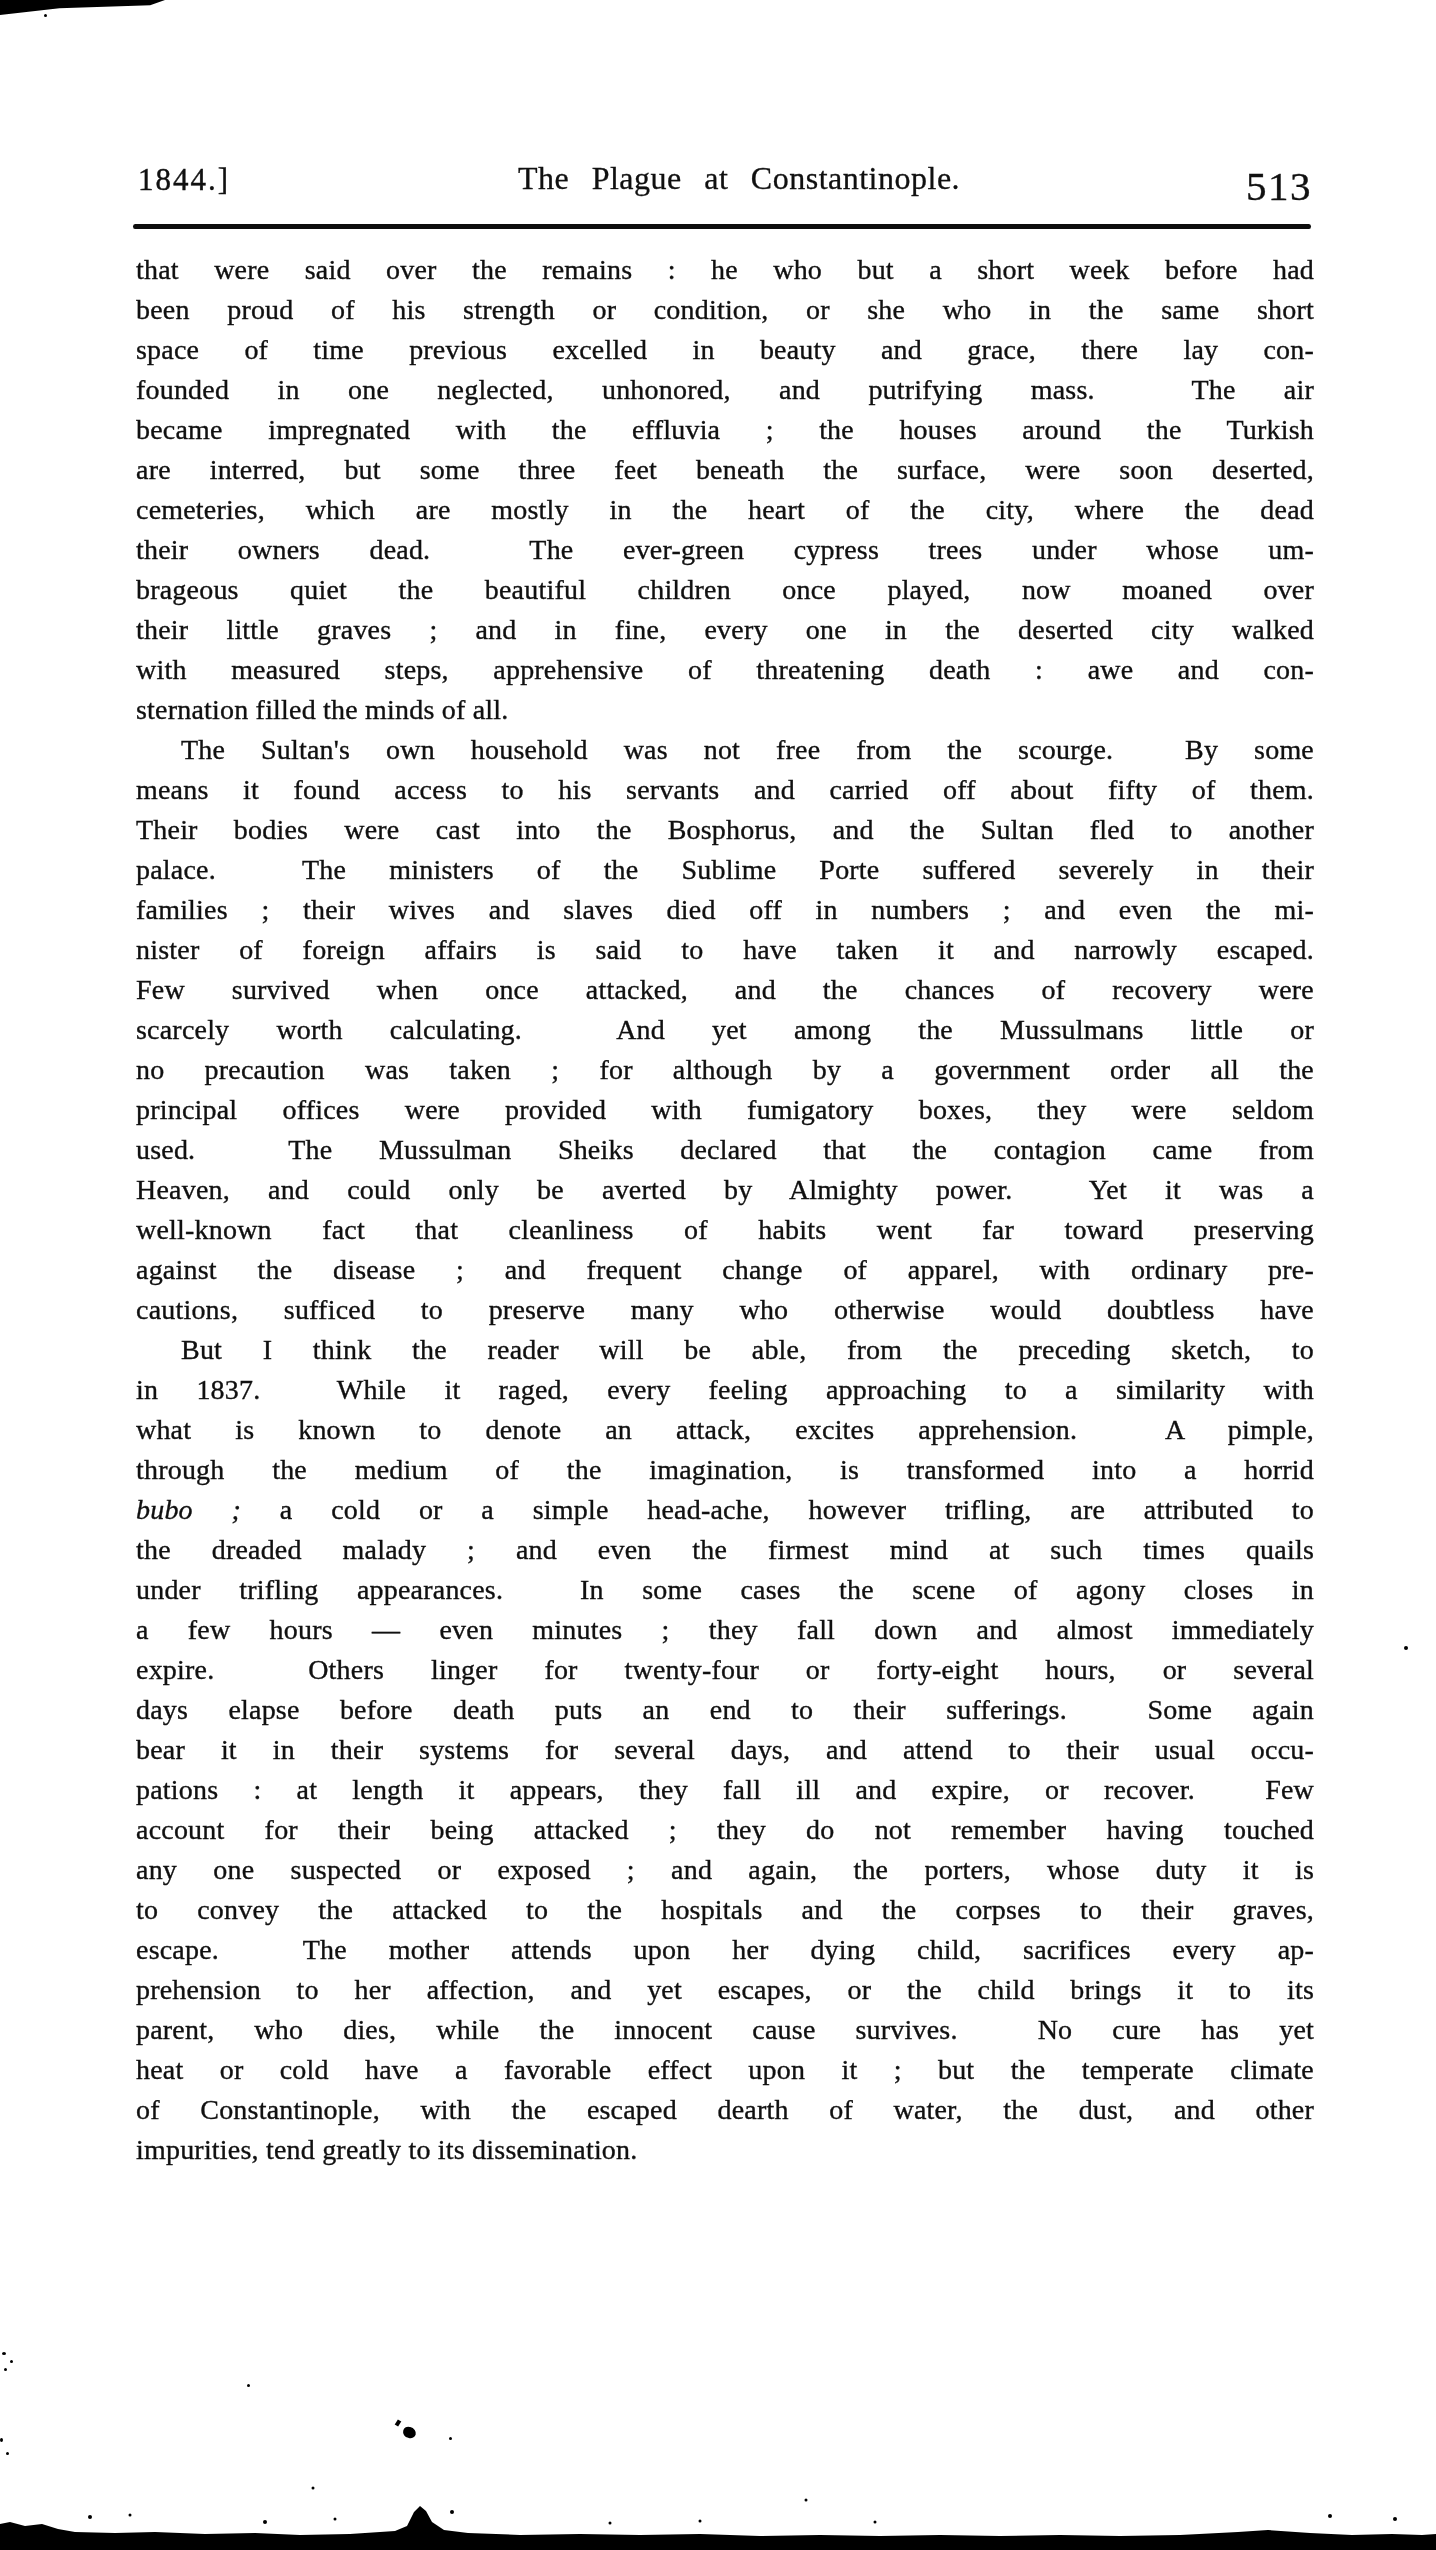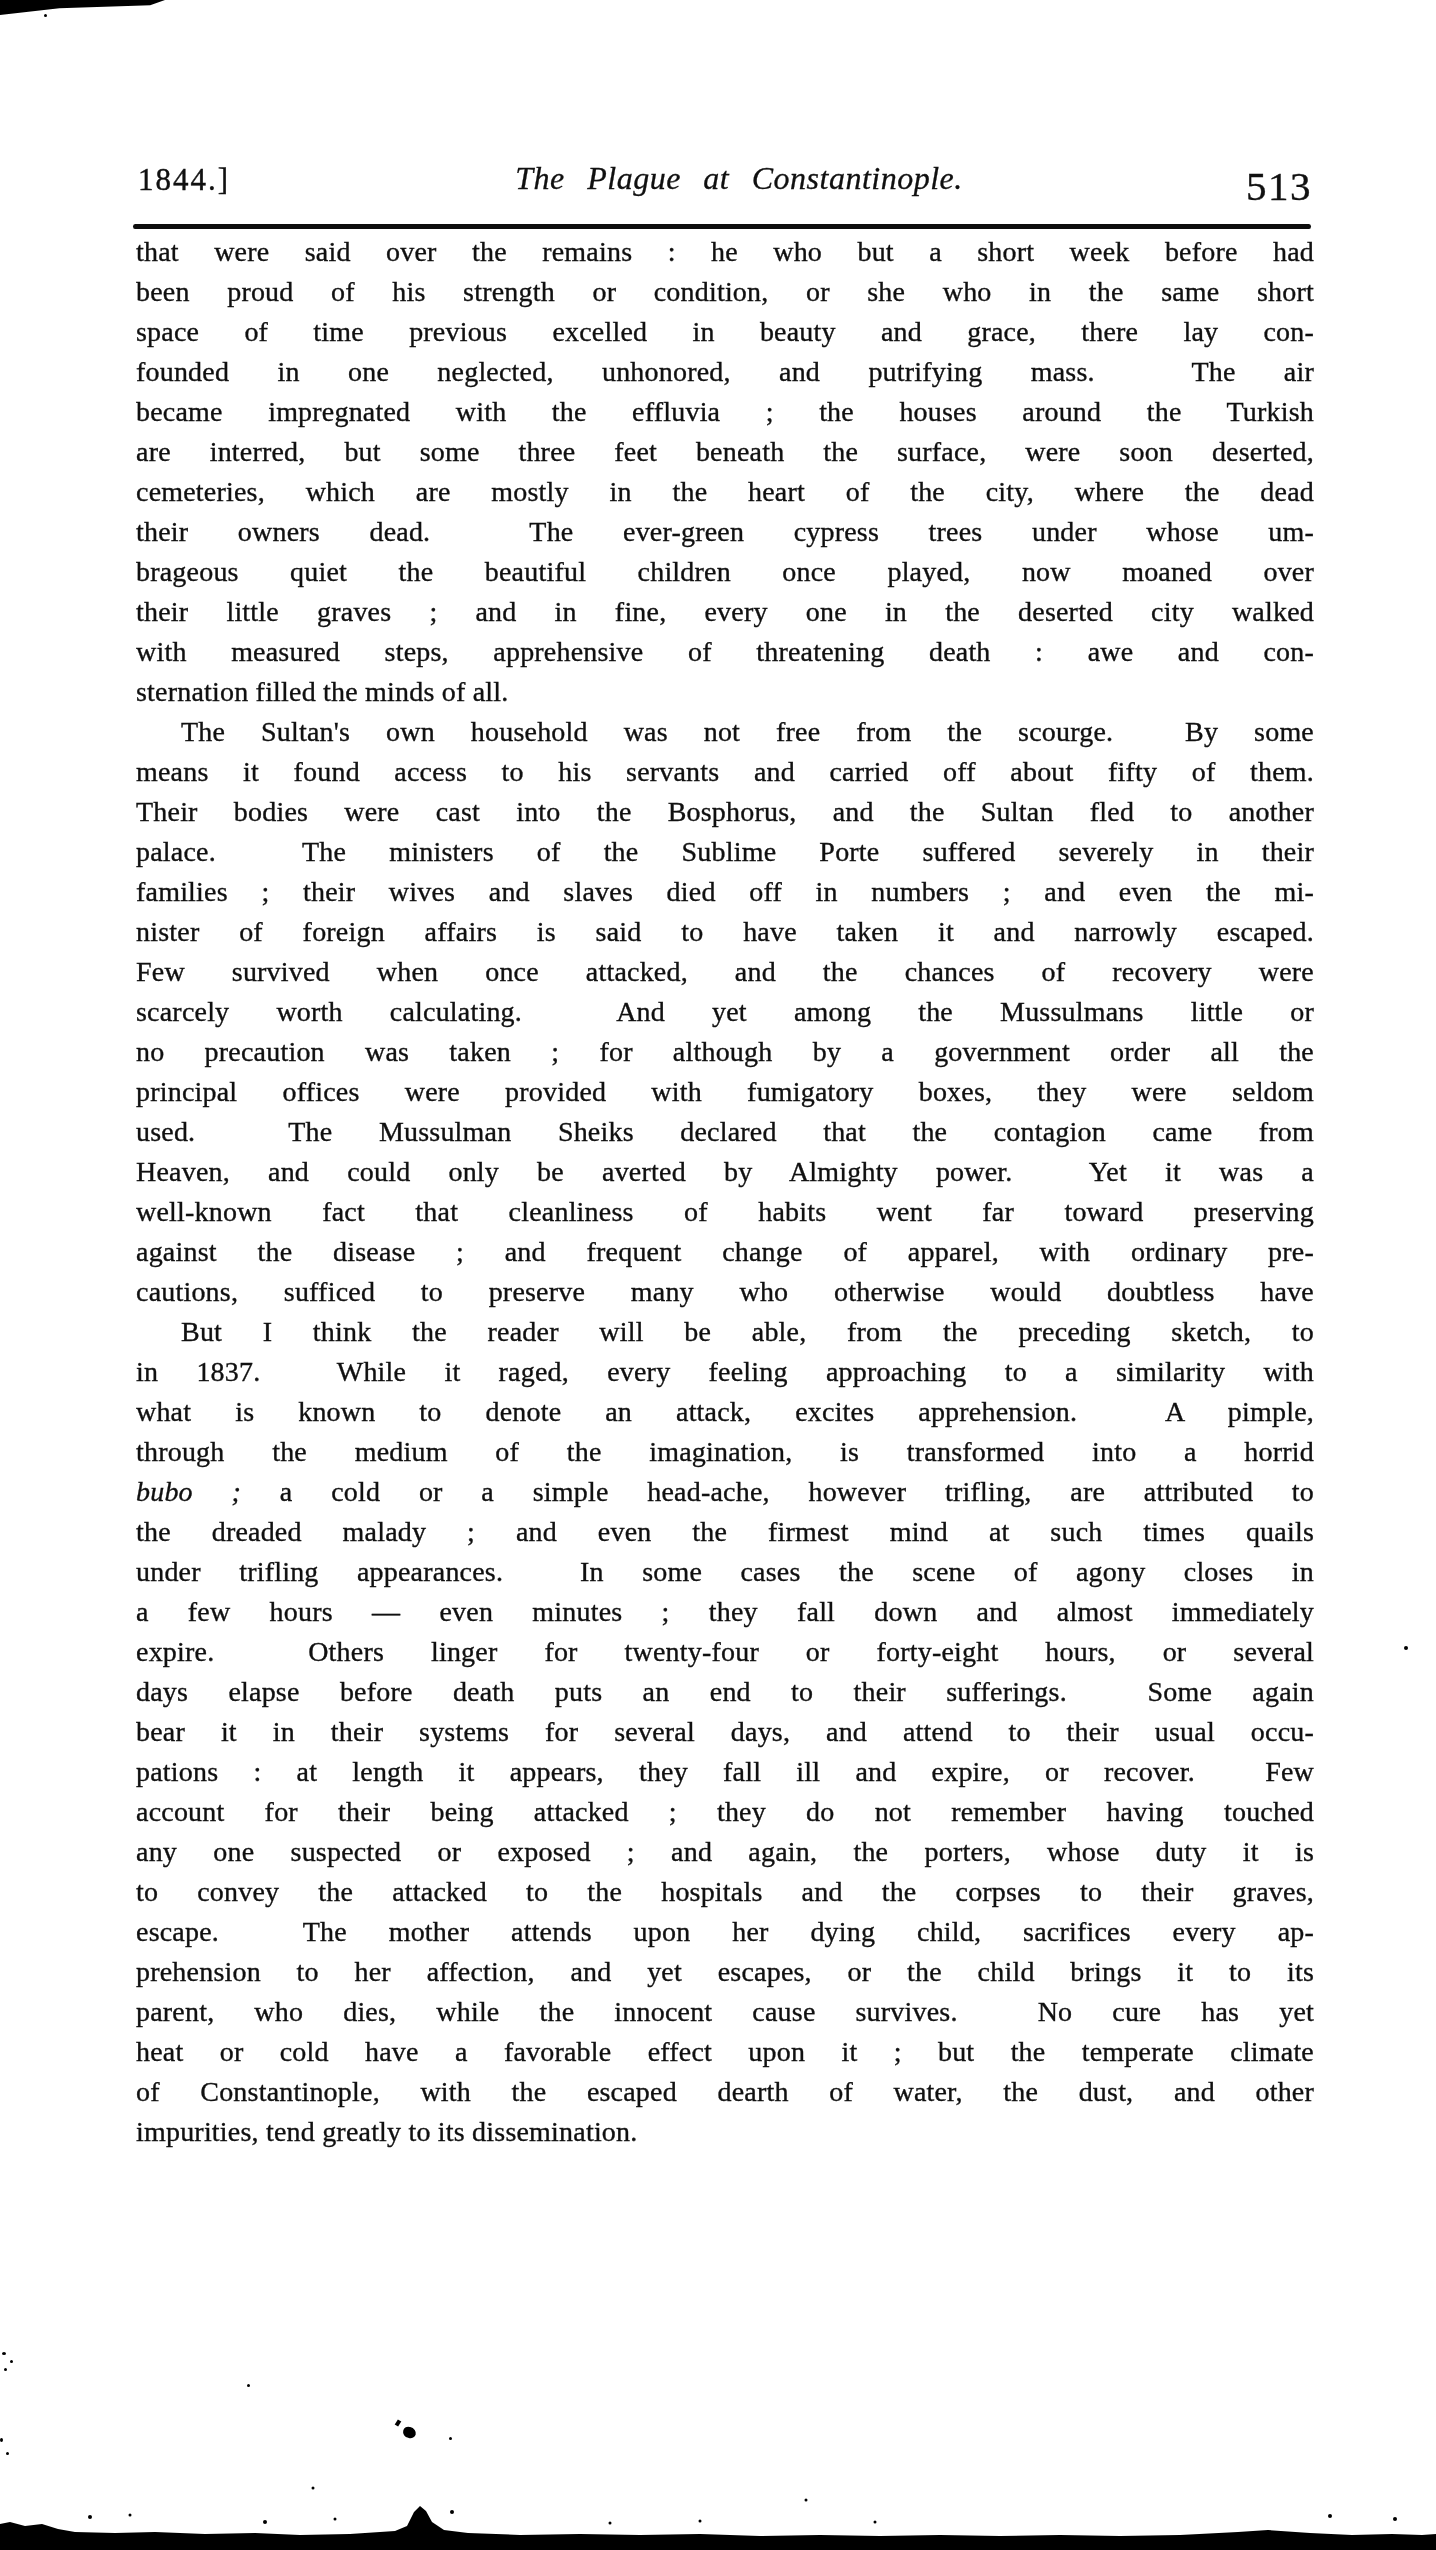--- a/index.html
+++ b/index.html
@@ -27,21 +27,20 @@
     left: 2px; top: 2px;
     font-size: 31px;
     letter-spacing: 2px;
     -webkit-text-stroke: 0.4px;
   }
   .header-title {
     position: absolute;
     left: 50%; top: 0;
     transform: translateX(-50%);
     margin-left: 14px;
-    font-style: italic;
     font-size: 32px;
     word-spacing: 14px;
     letter-spacing: 0.5px;
     white-space: nowrap;
     -webkit-text-stroke: 0.3px;
   }
   .header-page {
     position: absolute;
     right: 2px; top: 2px;
     font-size: 41px;
@@ -54,21 +53,21 @@
     left: 133px;
     width: 1178px;
     height: 5px;
     background: #0d0d0d;
     border-radius: 2px / 50%;
   }
 
   
   .text-block {
     position: absolute;
-    top: 232px;
+    top: 250px;
     left: 136px;
     width: 1178px;
   }
   .line {
     height: 40px;
     line-height: 40px;
     font-size: 28px;
     letter-spacing: 0.2px;
     text-align: justify;
     text-align-last: justify;

